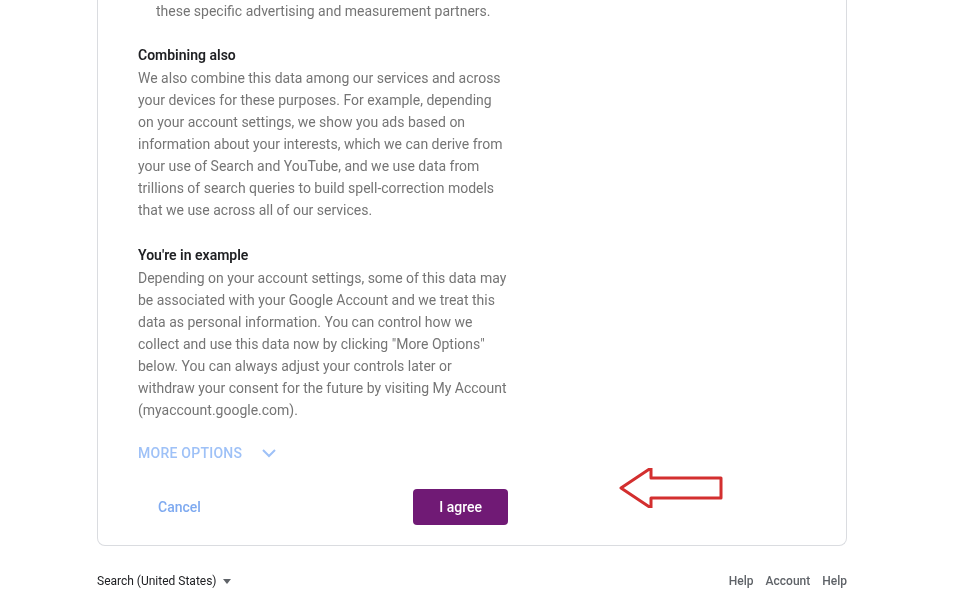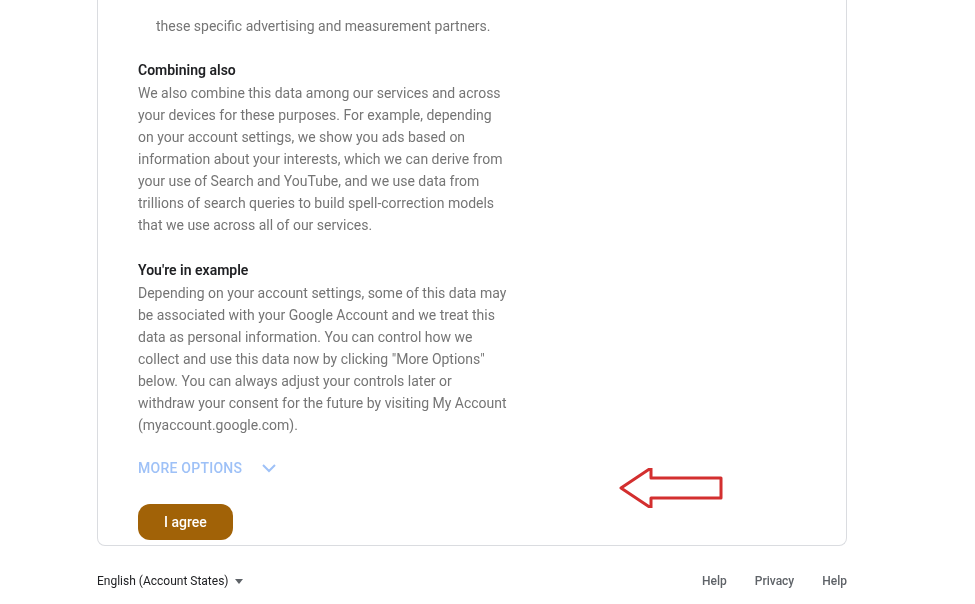--- a/index.html
+++ b/index.html
@@ -18,21 +18,21 @@
     .card {
       position: absolute;
       left: 97px;
       top: 0;
       width: 750px;
       height: 546px;
       background: #fff;
       border: 1px solid #dadce0;
       border-top: none;
       border-radius: 0 0 8px 8px;
-      padding: 16px 40px 30px 40px;
+      padding: 1px 40px 30px 40px;
     }
     .content {
       max-width: 370px;
     }
     .partial-line {
       color: #757575;
       font-size: 14px;
       line-height: 20px;
       padding-left: 18px;
       margin-bottom: 24px;
@@ -81,27 +81,27 @@
       color: #7faaf0;
       background: transparent;
       border: none;
       font-size: 14px;
       font-weight: 500;
       padding: 10px 20px;
       cursor: pointer;
       font-family: inherit;
     }
     .agree-btn {
-      background: #a16207;
+      background: #701a75;
       color: #fff;
       border: none;
       font-size: 14px;
       font-weight: 500;
       padding: 10px 26px;
-      border-radius: 12px;
+      border-radius: 4px;
       cursor: pointer;
       font-family: inherit;
     }
     .arrow-annotation {
       position: absolute;
       left: 518px;
       top: 468px;
       pointer-events: none;
     }
     .footer {
@@ -124,21 +124,21 @@
     .caret-down {
       display: inline-block;
       width: 0;
       height: 0;
       border-left: 4px solid transparent;
       border-right: 4px solid transparent;
       border-top: 5px solid #5f6368;
     }
     .footer-links {
       display: flex;
-      gap: 28px;
+      gap: 12px;
       margin-left: 17px;
     }
     .footer-link {
       color: #5f6368;
       font-size: 12px;
       font-weight: 500;
       text-decoration: none;
       cursor: pointer;
     }
   </style>
@@ -158,34 +158,35 @@
     <div class="more-options-row">
       <span class="more-options-text">MORE OPTIONS</span>
       <span class="chevron">
         <svg width="14" height="9" viewBox="0 0 14 9">
           <path d="M1 1 L7 7 L13 1" stroke="#9ec1f7" stroke-width="2" fill="none"></path>
         </svg>
       </span>
     </div>
 
     <div class="button-row">
+      <button class="cancel-btn">Cancel</button>
       <button class="agree-btn">I agree</button>
     </div>
   </div>
 
   <div class="arrow-annotation">
     <svg width="110" height="40" viewBox="0 0 110 40">
       <path d="M 105 10 L 35 10 L 35 0 L 5 20 L 35 40 L 35 30 L 105 30 Z" fill="none" stroke="#d32f2f" stroke-width="3" stroke-linejoin="round"></path>
     </svg>
   </div>
 </div>
 
 <div class="footer">
   <div class="language-selector">
-    <span>English (Account States)</span>
+    <span>Search (United States)</span>
     <span class="caret-down"></span>
   </div>
   <div class="footer-links">
     <a class="footer-link">Help</a>
-    <a class="footer-link">Privacy</a>
+    <a class="footer-link">Account</a>
     <a class="footer-link">Help</a>
   </div>
 </div>
 
 </body></html>

